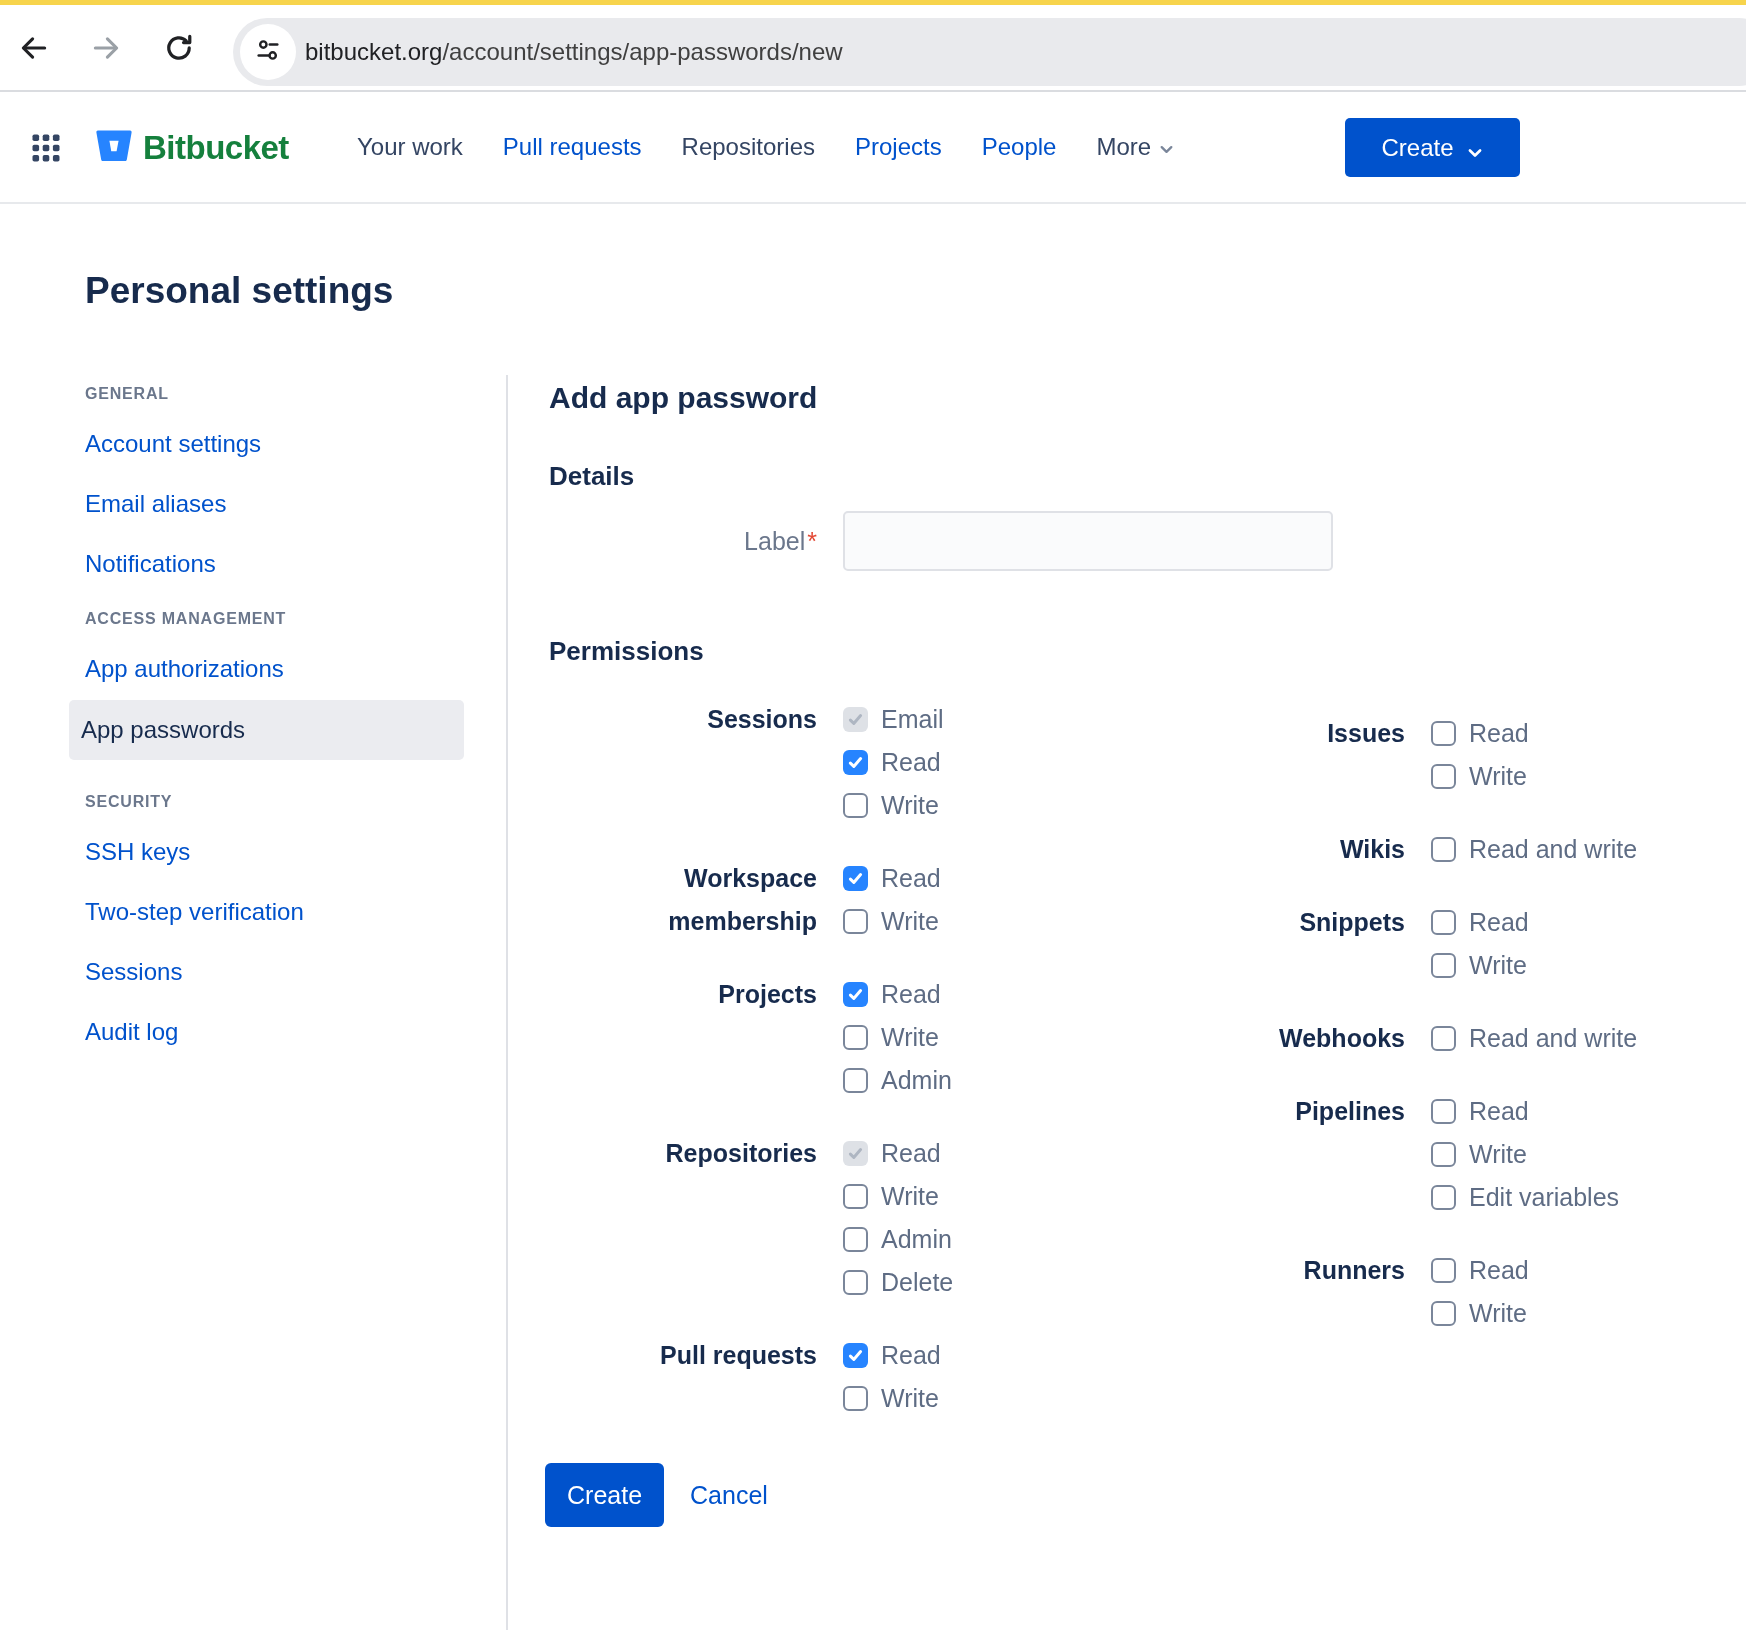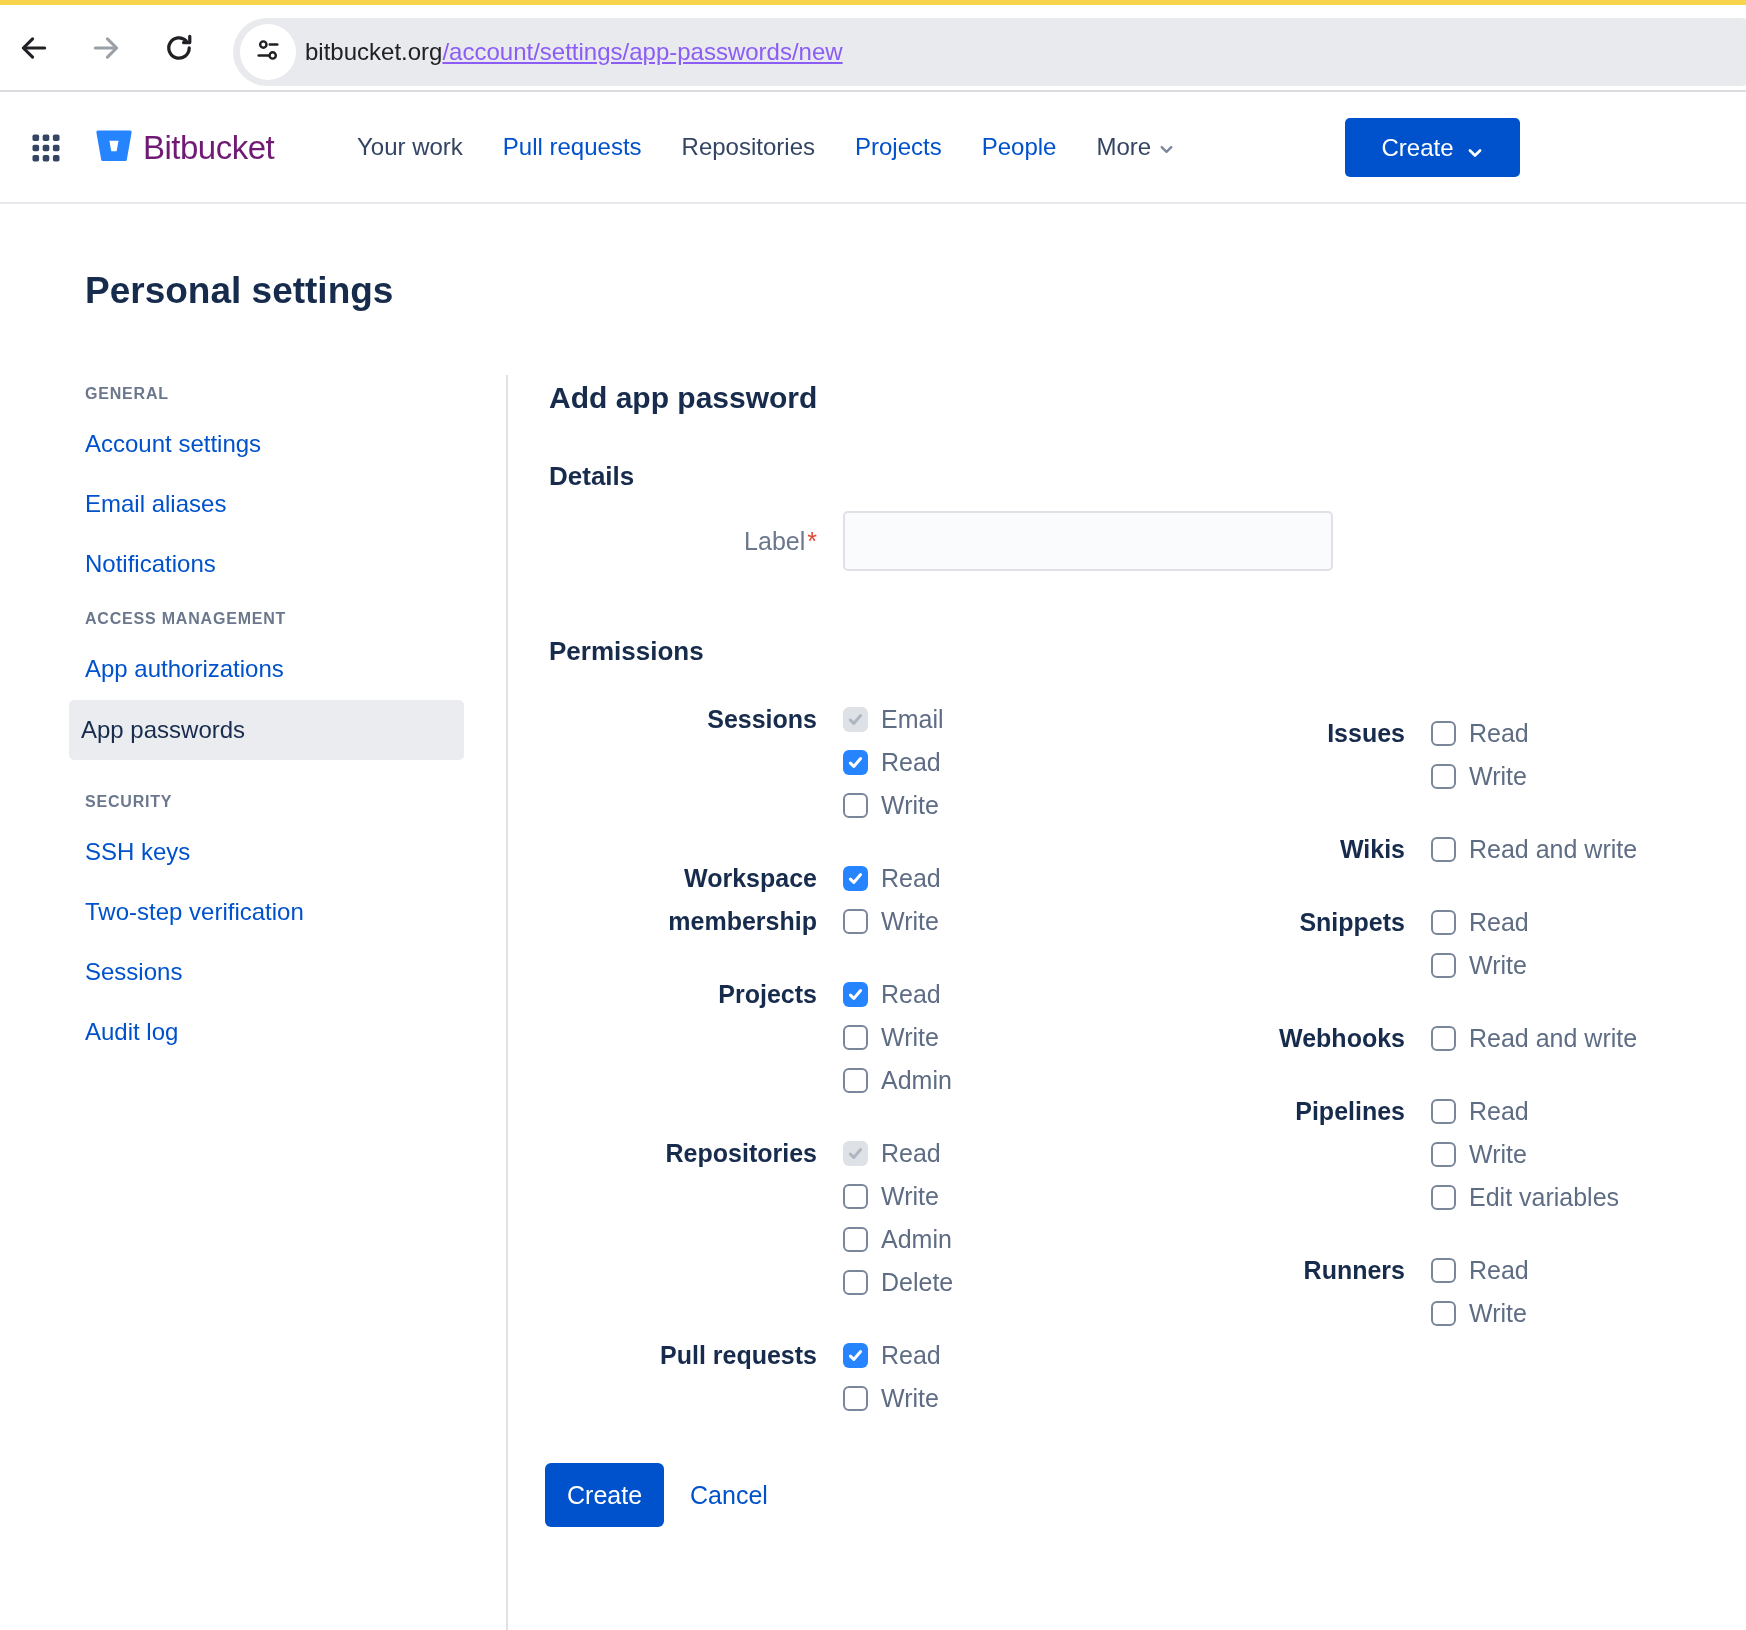--- a/index.html
+++ b/index.html
@@ -11,28 +11,28 @@
   .yellow-strip{position:absolute;left:0;top:0;width:100%;height:5px;background:#F7D44C;}
   .toolbar{position:absolute;left:0;top:5px;width:100%;height:85px;background:#fff;border-bottom:2px solid #DADCE0;}
   .tb-btn{position:absolute;top:24px;width:40px;height:40px;display:flex;align-items:center;justify-content:center;}
   .tb-btn svg{width:34px;height:34px;}
   #btn-back{left:14px;} #btn-forward{left:86px;} #btn-reload{left:159px;}
   .url-bar{position:absolute;left:233px;top:13px;width:1540px;height:68px;background:#E9EAED;border-radius:34px;}
   .site-chip{position:absolute;left:7px;top:6px;width:56px;height:56px;border-radius:50%;background:#fff;display:flex;align-items:center;justify-content:center;}
   .site-chip svg{width:28px;height:28px;}
   .url-text{position:absolute;left:72px;top:0;height:68px;line-height:68px;font-size:24px;white-space:nowrap;}
   .url-domain{color:#202124;}
-  .url-path{color:#8b5cf6;text-decoration:underline;}
+  .url-path{color:#404040;}
 
   
   .appbar{position:absolute;left:0;top:92px;width:100%;height:112px;background:#fff;border-bottom:2px solid #E7E9EC;box-sizing:border-box;}
   .grid-btn{position:absolute;left:28px;top:38px;width:36px;height:36px;}
   .logo{position:absolute;left:92px;top:32px;display:flex;align-items:center;}
   .logo svg{width:44px;height:44px;}
-  .logo-text{font-size:33px;font-weight:400;color:#701a75;margin-left:7px;letter-spacing:-0.5px;}
+  .logo-text{font-size:33px;font-weight:700;color:#15803d;margin-left:7px;letter-spacing:-0.5px;}
   .nav{position:absolute;left:357px;top:0;height:110px;display:flex;align-items:center;gap:40px;}
   .nav-item{font-size:24px;font-weight:400;color:#344563;display:flex;gap:7px;}
   .nav-item.blue{color:#0052CC;}
   .nav-item .chev{width:17px;height:17px;color:#7A869A;margin-top:3px;}
   .create-btn{position:absolute;left:1345px;top:26px;width:175px;height:59px;background:#0052CC;border-radius:5px;color:#fff;
     font-size:24px;font-weight:500;display:flex;align-items:center;justify-content:center;gap:12px;}
   .create-btn .chev{width:18px;height:18px;color:#fff;margin-top:3px;}
 
   
   .page-title{position:absolute;left:85px;top:270px;margin:0;font-size:37px;font-weight:700;color:#172B4D;}

